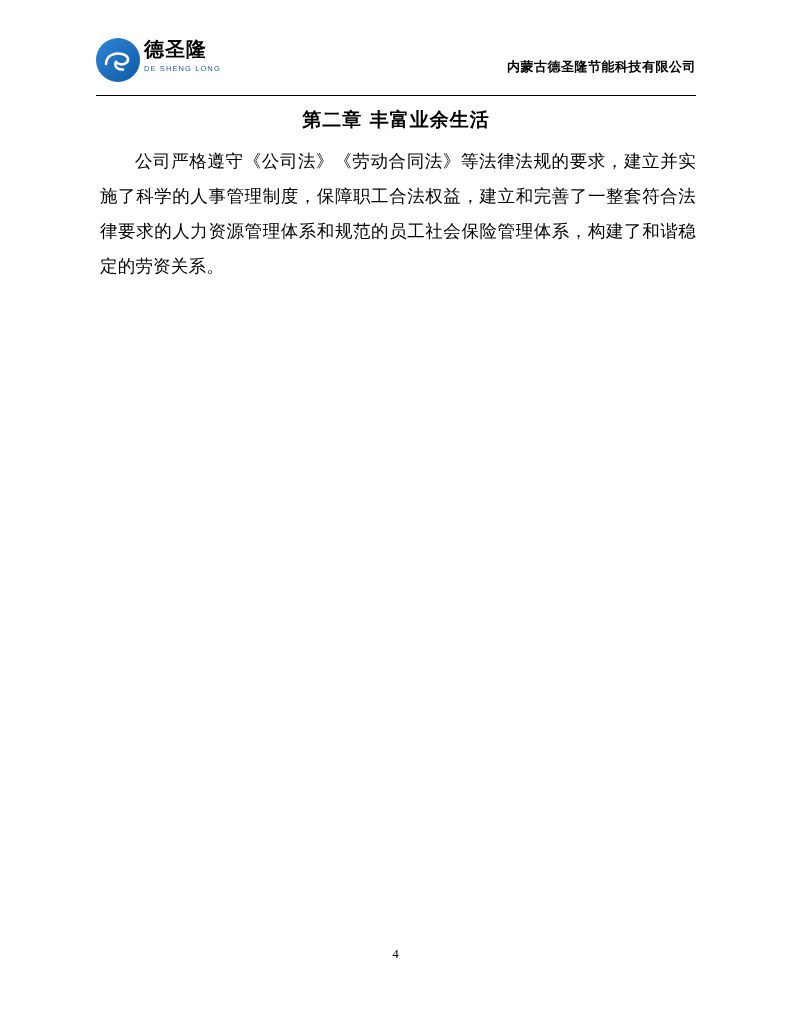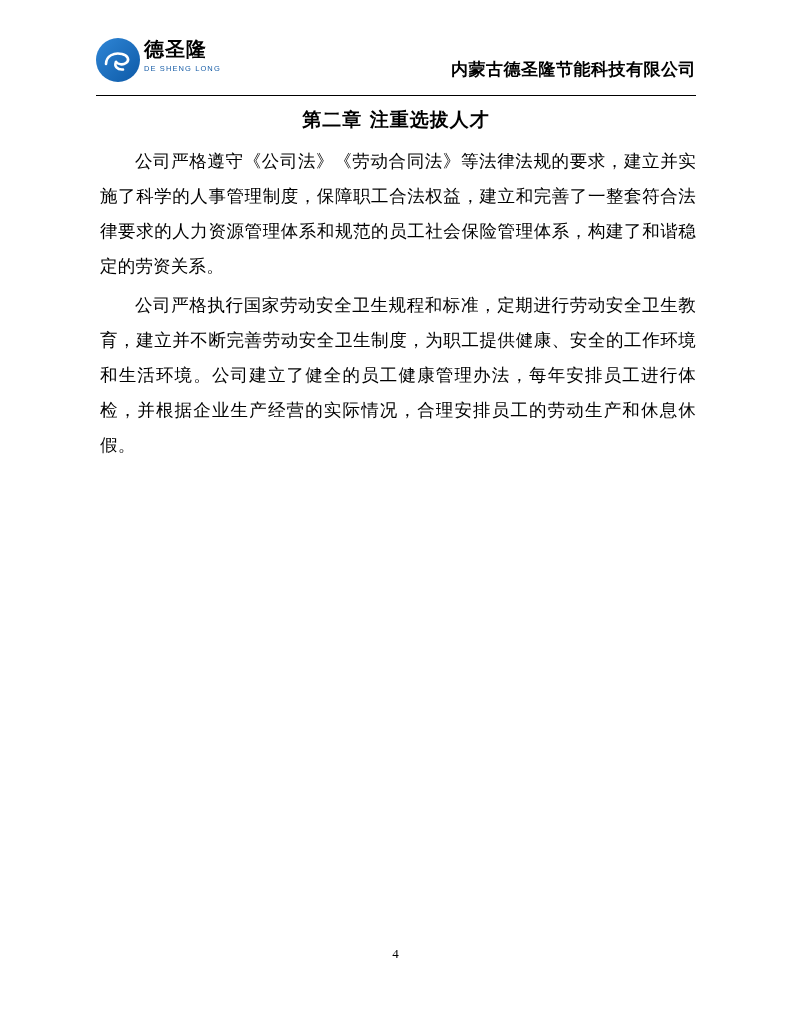--- a/index.html
+++ b/index.html
@@ -70,21 +70,21 @@
     letter-spacing: 1.1px;
     color: #1a5fa8;
     white-space: nowrap;
   }
   .company-name {
     position: absolute;
     right: 0;
     top: 22px;
     font-family: Liberation Mono, monospace;
     font-weight: bold;
-    font-size: 17px;
+    font-size: 13px;
     letter-spacing: 0.5px;
     white-space: nowrap;
   }
   .header-rule {
     position: absolute;
     left: 96px;
     top: 95px;
     width: 600px;
     height: 0;
     border-top: 1.6px solid #000;
@@ -145,20 +145,19 @@
       <div class="logo-cn">德圣隆</div>
       <div class="logo-en">DE SHENG LONG</div>
     </div>
 
     <div class="company-name">内蒙古德圣隆节能科技有限公司</div>
   </div>
 
   <div class="header-rule"></div>
 
   <div class="content">
-    <h1 class="chapter-title">第二章  注重选拔人才</h1>
+    <h1 class="chapter-title">第二章  丰富业余生活</h1>
 
     <p class="para">公司严格遵守《公司法》《劳动合同法》等法律法规的要求，建立并实施了科学的人事管理制度，保障职工合法权益，建立和完善了一整套符合法律要求的人力资源管理体系和规范的员工社会保险管理体系，构建了和谐稳定的劳资关系。</p>
-    <p class="para">公司严格执行国家劳动安全卫生规程和标准，定期进行劳动安全卫生教育，建立并不断完善劳动安全卫生制度，为职工提供健康、安全的工作环境和生活环境。公司建立了健全的员工健康管理办法，每年安排员工进行体检，并根据企业生产经营的实际情况，合理安排员工的劳动生产和休息休假。</p>
   </div>
 
   <div class="page-number">4</div>
 </div>
 
 </body></html>

